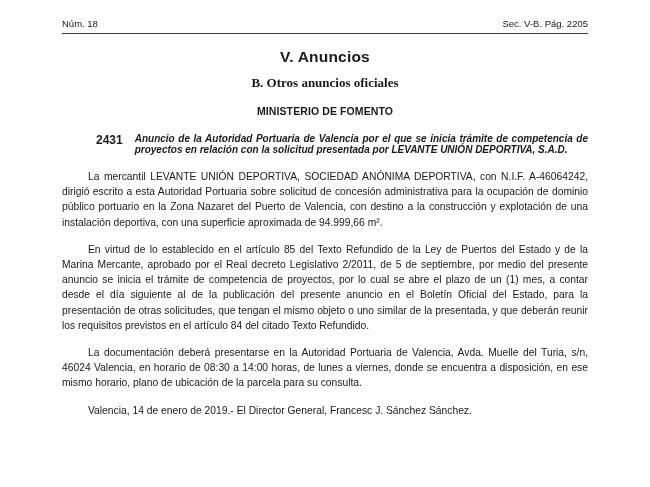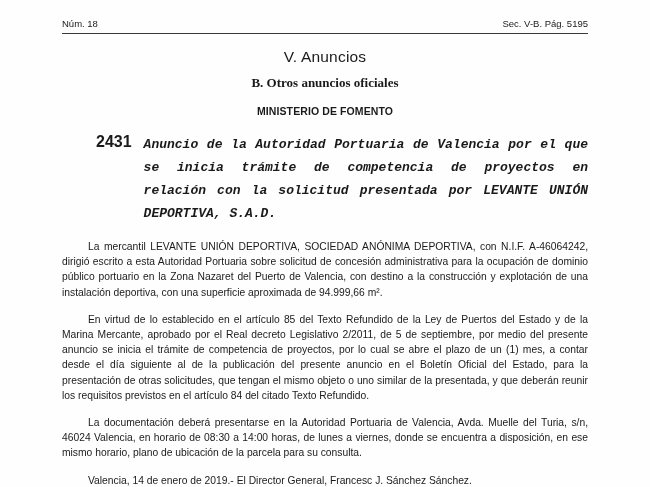--- a/index.html
+++ b/index.html
@@ -44,21 +44,21 @@
   .header-center { flex: 1 1 auto; text-align: center; padding-bottom: 3px; }
   .header-right { flex: 0 0 auto; text-align: right; padding-bottom: 3px; }
 
   
   .title-block {
     text-align: center;
     margin-top: 14px;
   }
   .title-1 {
     font-size: 15.5px;
-    font-weight: normal;
+    font-weight: bold;
     letter-spacing: 0.2px;
     margin: 0 0 9px 0;
   }
   .title-2 {
     font-size: 13px;
     font-weight: bold;
     margin: 0 0 14px 0;
     font-family: Liberation Serif, serif;
   }
   .title-3 {
@@ -69,35 +69,34 @@
   }
 
   
   .entry {
     display: flex;
     align-items: flex-start;
     margin-bottom: 14px;
   }
   .entry-number {
     flex: 0 0 46px;
-    font-size: 16px;
+    font-size: 12px;
     font-weight: bold;
     padding-left: 34px;
     box-sizing: border-box;
     white-space: nowrap;
   }
   .entry-title {
     flex: 1 1 auto;
-    font-size: 13px;
-    line-height: 23px;
+    font-size: 10px;
+    line-height: 11px;
     font-weight: bold;
     font-style: italic;
     text-align: justify;
     padding-left: 12px;
-    font-family: Liberation Mono, monospace;
   }
 
   
   p.body {
     font-size: 10.3px;
     line-height: 15.2px;
     text-align: justify;
     text-justify: inter-word;
     margin: 0 0 12px 0;
     text-indent: 26px;
@@ -109,21 +108,21 @@
     text-indent: 26px;
   }
 </style>
 </head>
 <body>
 
 <div class="page">
 
   <div class="header">
     <div class="header-left">Núm. 18</div>
-    <div class="header-right">Sec. V-B.  Pág. 5195</div>
+    <div class="header-right">Sec. V-B.  Pág. 2205</div>
   </div>
 
   <div class="title-block">
     <h1 class="title-1">V. Anuncios</h1>
     <h2 class="title-2">B. Otros anuncios oficiales</h2>
     <h3 class="title-3">MINISTERIO DE FOMENTO</h3>
   </div>
 
   <div class="entry">
     <div class="entry-number">2431</div>

